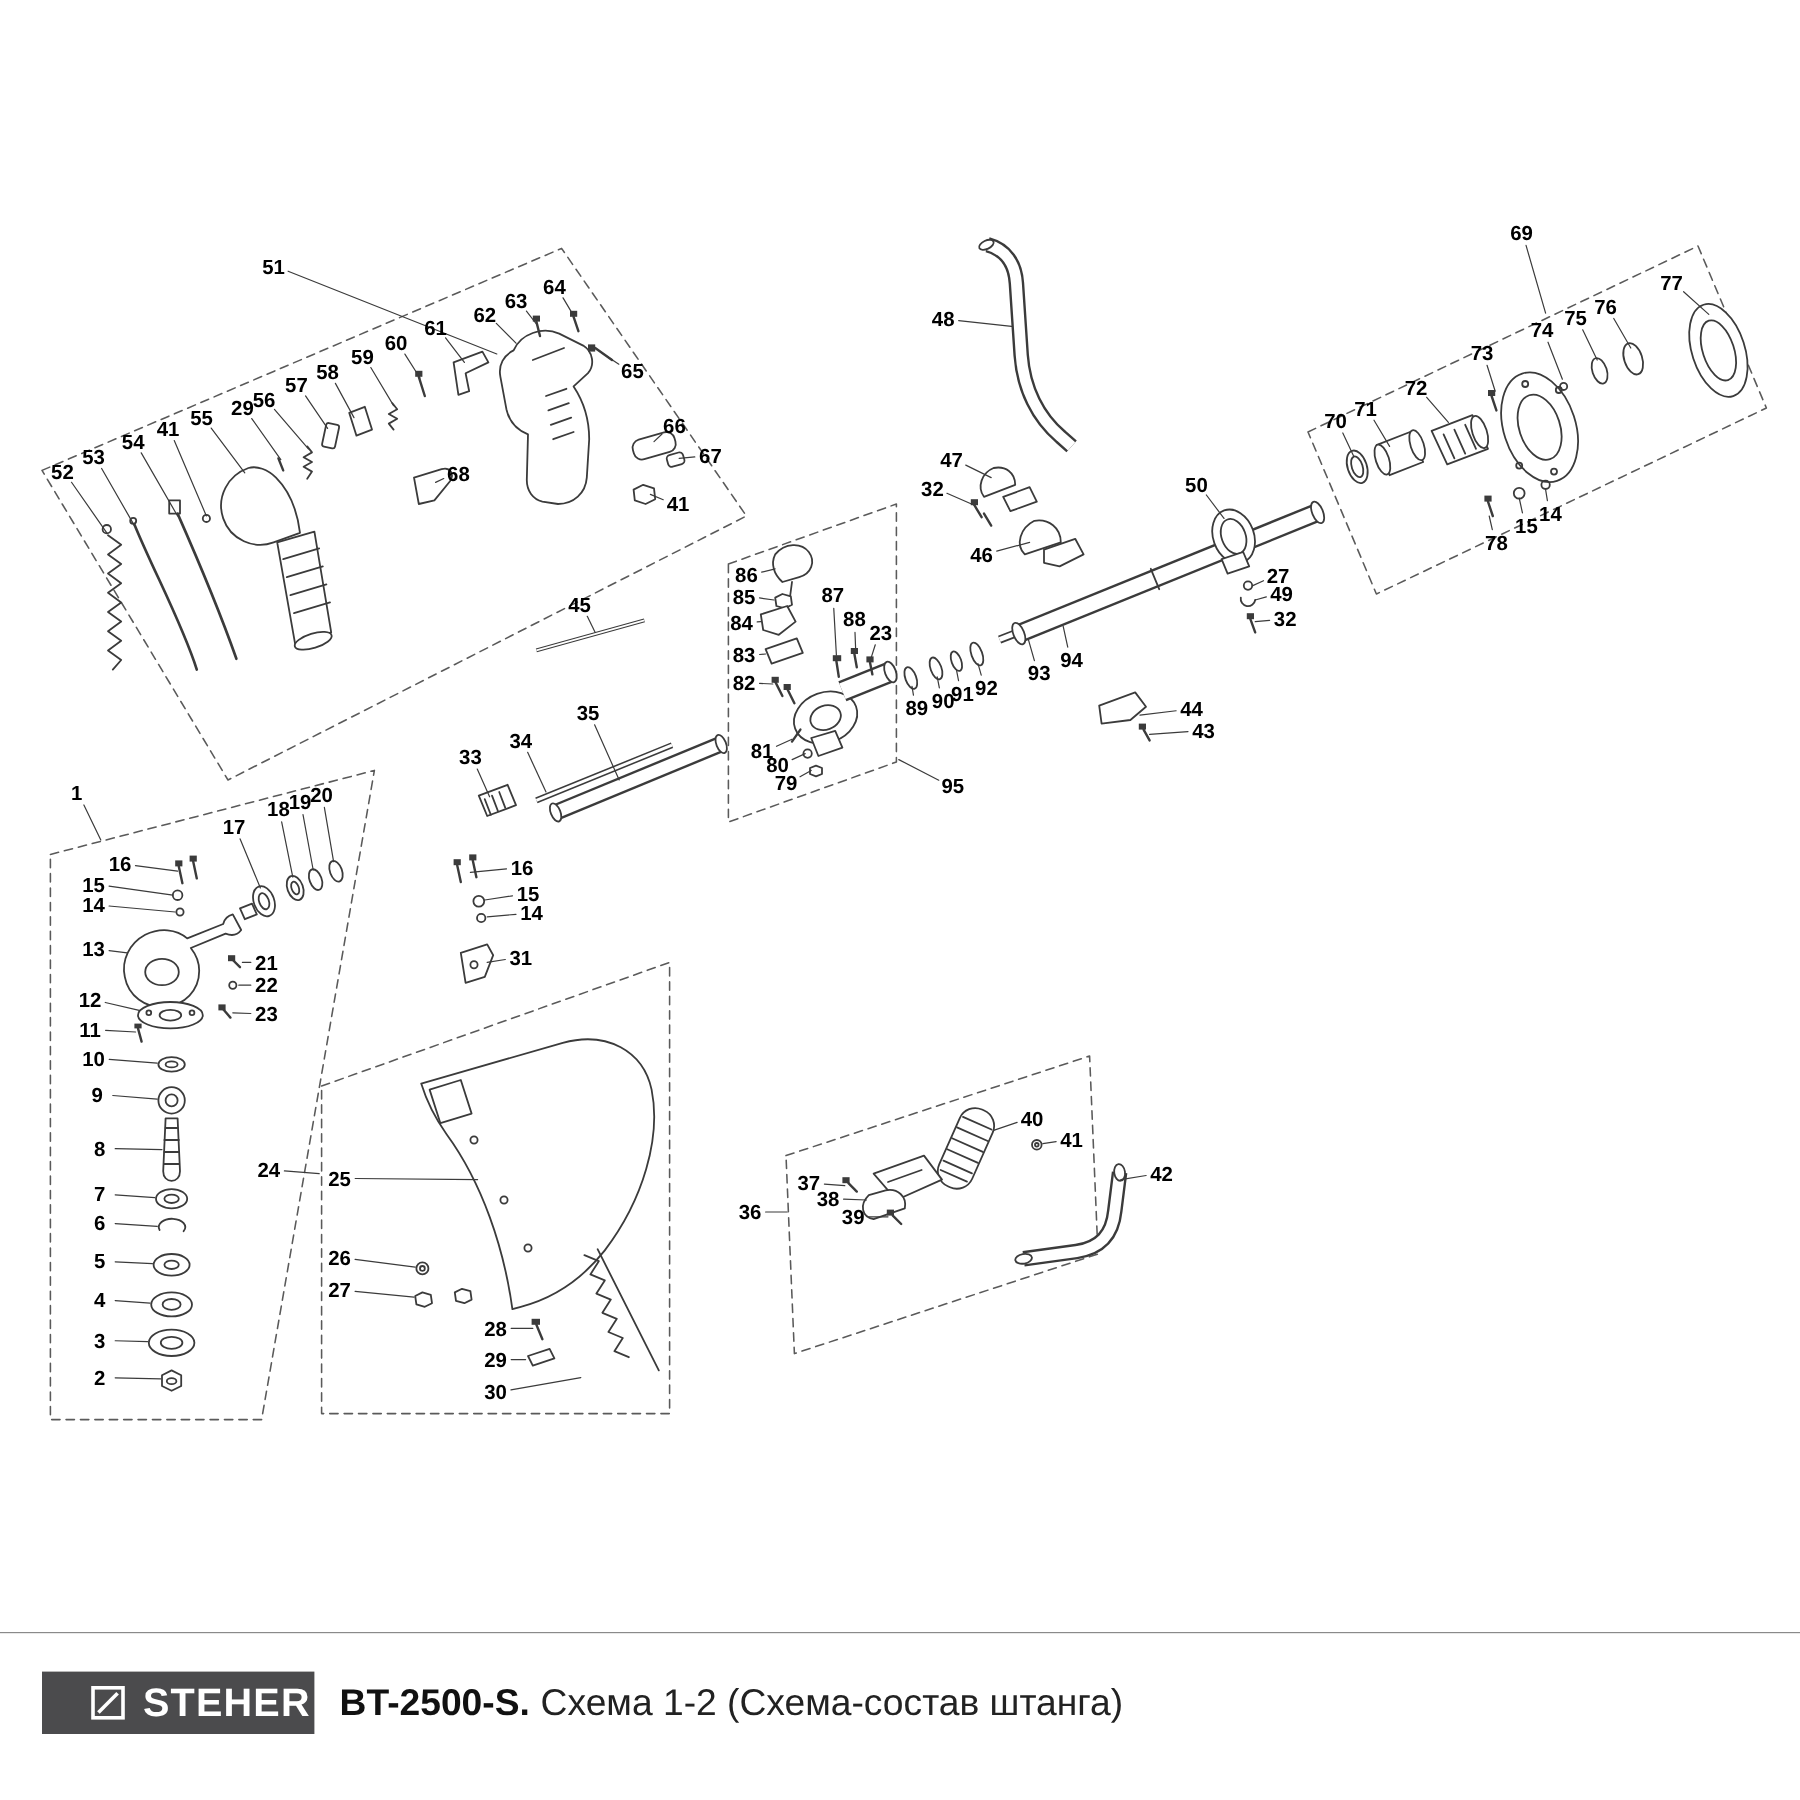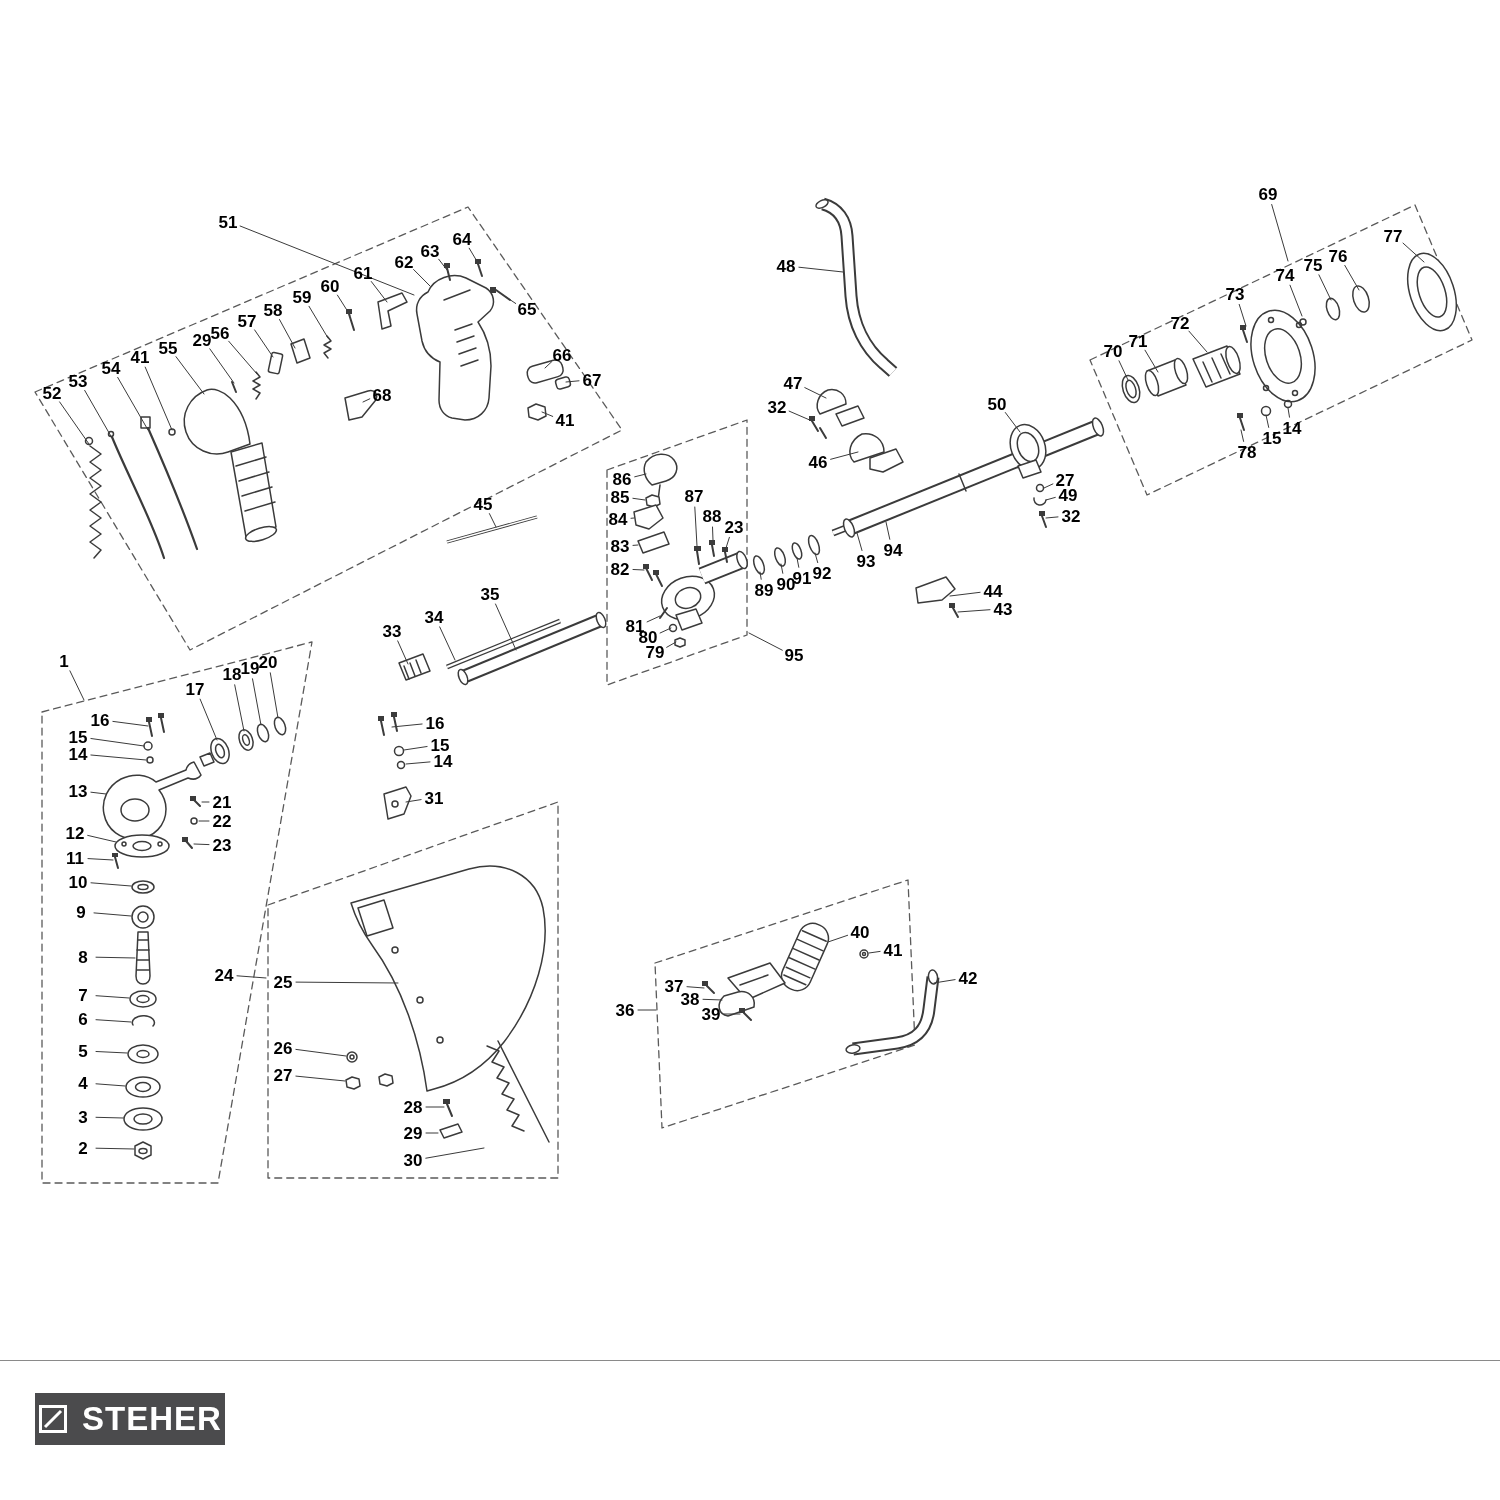--- a/index.html
+++ b/index.html
@@ -15,21 +15,21 @@
   .diagram-svg .t-o{stroke-linecap:butt;}
   .diagram-svg .t-i{stroke:#fff;stroke-linecap:butt;}
   .diagram-svg .dash{stroke:#5a5a5a;stroke-width:1.3;stroke-dasharray:7 5;fill:none;}
   .diagram-svg .leader{stroke-width:1;}
   .diagram-svg text.plabel{stroke:none;fill:#000;font:bold 17px "Liberation Sans",sans-serif;
       text-anchor:middle;}
   .footer-rule{position:absolute;left:0;top:1360px;width:1500px;height:0;
       border-top:1px solid #8a8a8a;}
   .brandbox{position:absolute;left:35px;top:1393px;width:190px;height:52px;
       background:var(--logo_bg,#4b4b4d);display:flex;align-items:center;
-      justify-content:center;gap:14px;}
+      justify-content:center;gap:14px;padding-left:37px;}
   .logo-mark{width:30px;height:30px;display:block;}
   .logo-text{color:#fff;font-weight:bold;font-size:33px;letter-spacing:1px;}
   .caption{position:absolute;left:283px;top:1401px;font-size:31px;color:#111;
       white-space:nowrap;}
   .caption .model{font-weight:bold;}
   .caption .subtitle{font-weight:normal;margin-left:9px;color:#222;}
 </style>
 </head>
 <body>
 
@@ -515,14 +515,17 @@
 <div class="footer-rule"></div>
 
 <div class="brandbox">
   <svg class="logo-mark" viewBox="0 0 30 30">
     <rect x="2.5" y="2.5" width="25" height="25" fill="none" stroke="#fff" stroke-width="3"></rect>
     <path d="M7 23 L23 7" stroke="#fff" stroke-width="3" fill="none"></path>
   </svg>
   <span class="logo-text">STEHER</span>
 </div>
 
-
+<div class="caption">
+  <span class="model">BT-2500-S.</span><span class="subtitle">Схема 1-2 (Схема-состав штанга)</span>
 </div>
 
+</div>
+
 </body></html>

